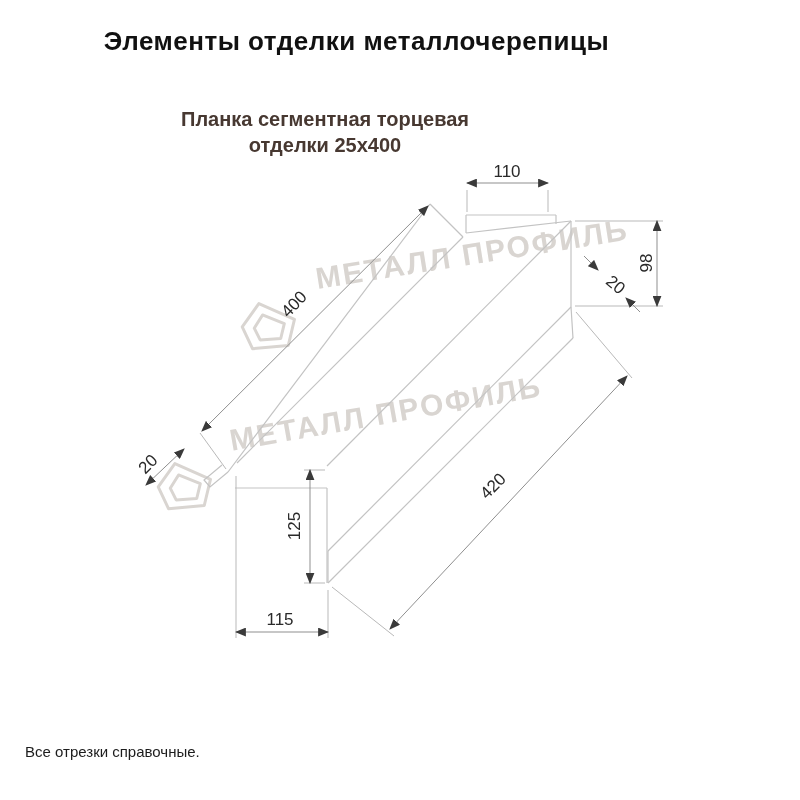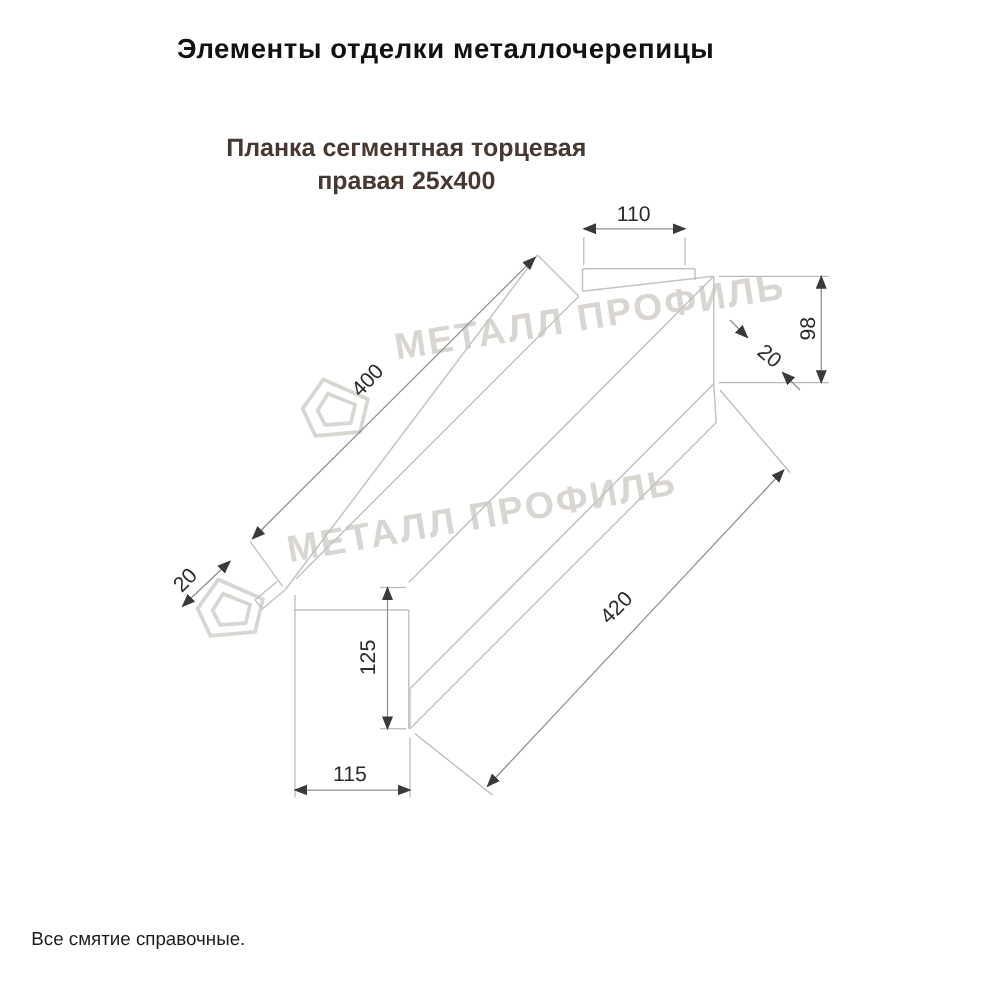--- a/index.html
+++ b/index.html
@@ -2,21 +2,21 @@
 <html><head>
 <meta charset="utf-8">
 <style>
   html,body{margin:0;padding:0;}
   body{
     width:800px;height:800px;position:relative;background:#ffffff;
     font-family:"Liberation Sans", sans-serif;overflow:hidden;
   }
   .title{
     position:absolute;left:0;top:26px;width:713px;text-align:center;
-    font-size:22px;font-weight:bold;color:#111111;letter-spacing:0.5px;
+    font-size:26px;font-weight:bold;color:#111111;letter-spacing:0.5px;
   }
   .subtitle{
     position:absolute;left:0;top:106px;width:650px;text-align:center;
     font-size:20px;font-weight:bold;color:#473831;line-height:26px;
   }
   .footer{
     position:absolute;left:25px;top:740px;width:760px;
     font-size:15px;color:#1c1c1c;line-height:23px;
   }
   .wm-text{
@@ -121,18 +121,18 @@
     <text class="dimtext" x="152" y="468" transform="rotate(-45,152,468)">20</text>
     <text class="dimtext" x="300" y="526" transform="rotate(-90,300,526)">125</text>
     <text class="dimtext" x="497" y="490" transform="rotate(-45,497,490)">420</text>
     <text class="dimtext" x="280" y="625">115</text>
   </g>
 </svg>
 
 <div class="title">Элементы отделки металлочерепицы</div>
 <div class="subtitle">
   <div>Планка сегментная торцевая</div>
-  <div>правая 25х400</div>
+  <div>отделки 25х400</div>
 </div>
 
 <div class="footer">
-  <div>Все смятие справочные.</div>
+  <div>Все отрезки справочные.</div>
 </div>
 
 </body></html>

